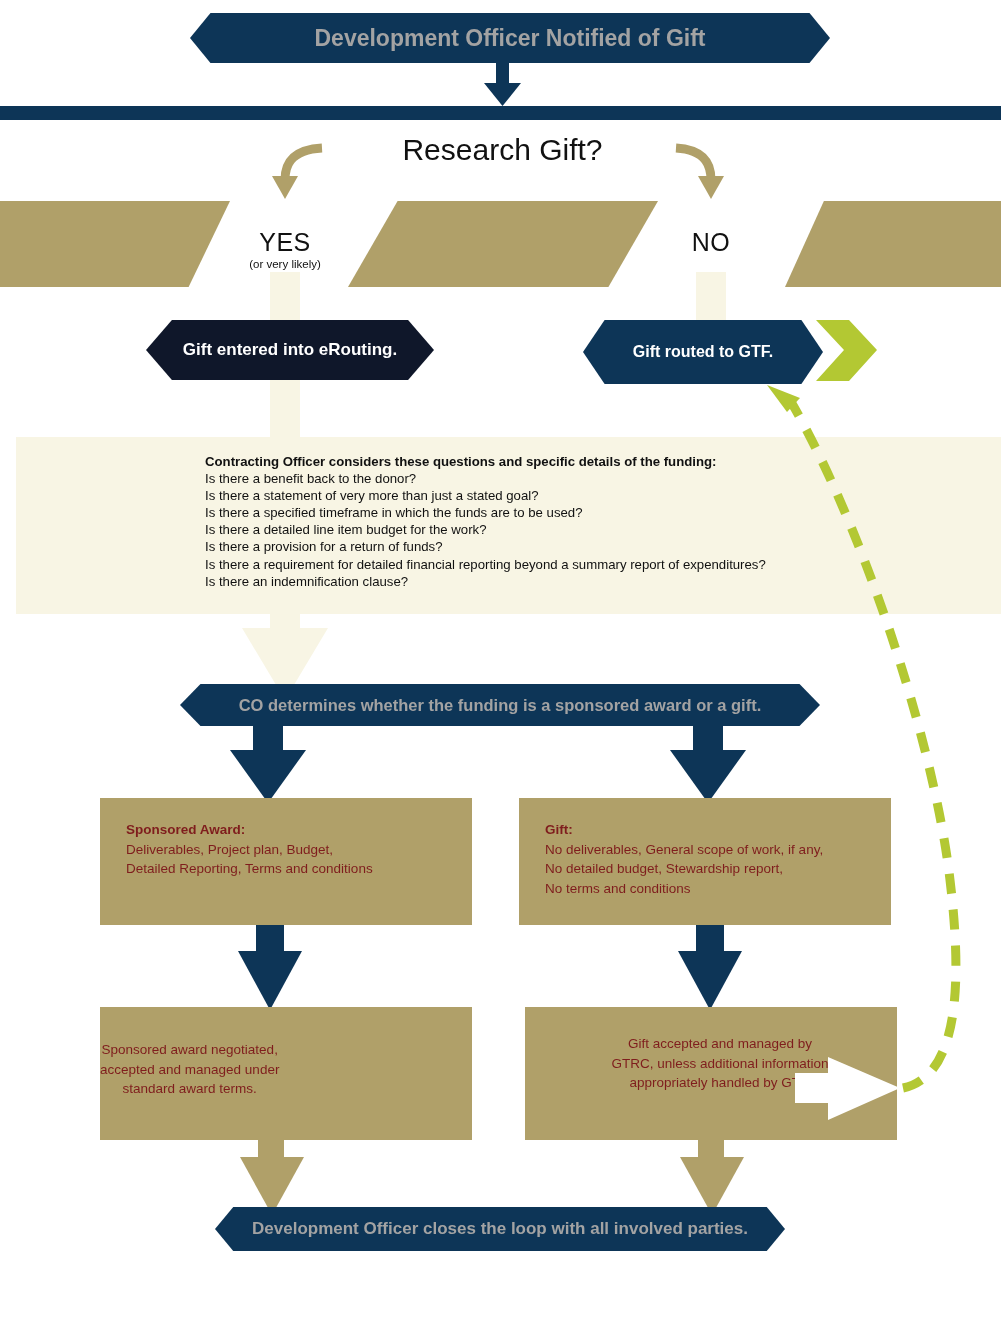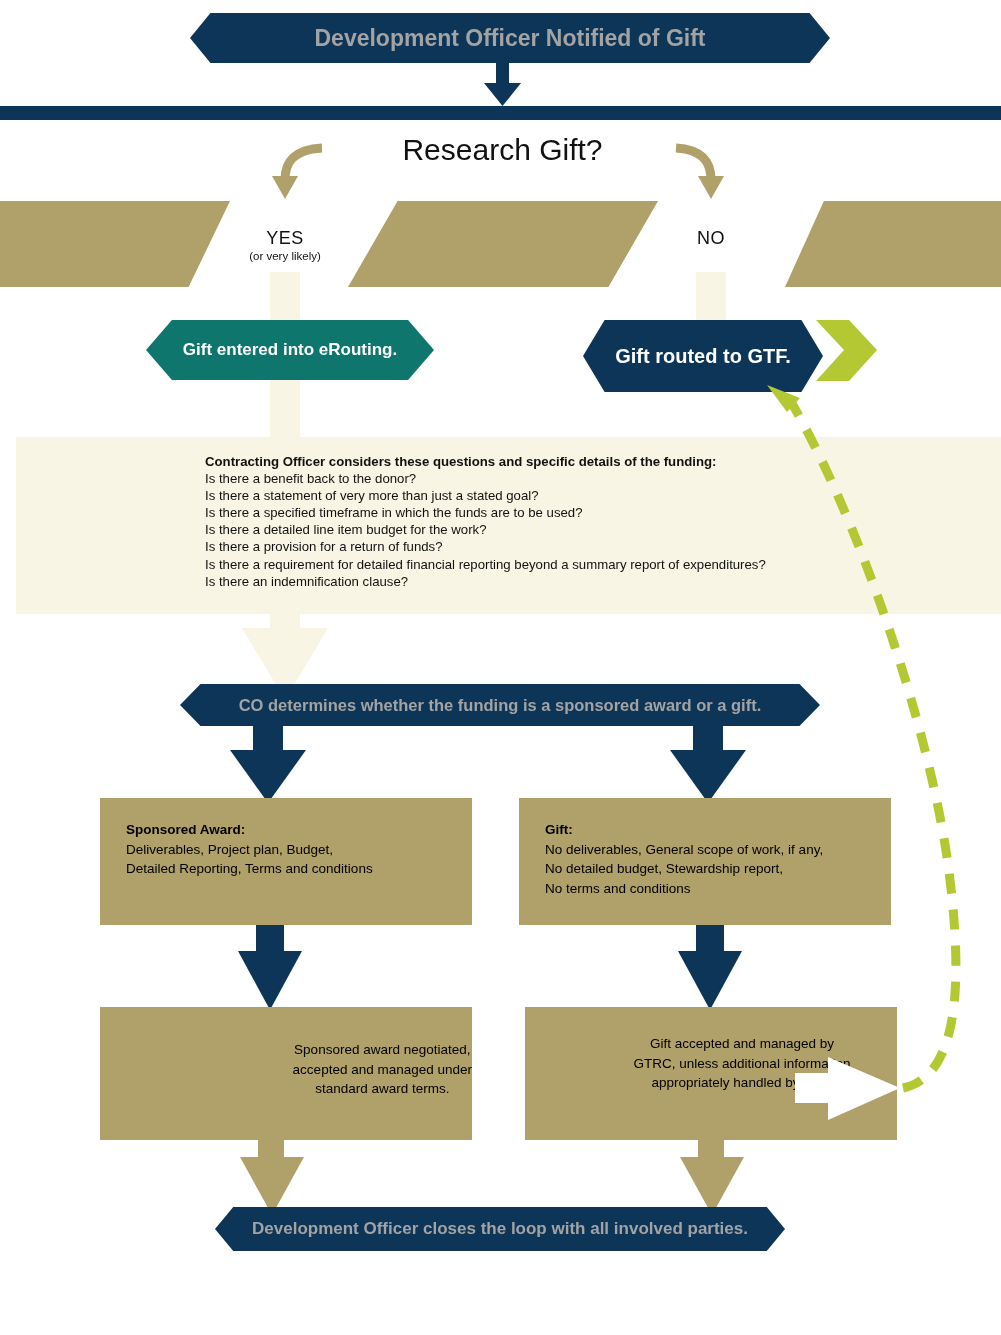--- a/index.html
+++ b/index.html
@@ -38,21 +38,21 @@
     position: absolute;
     display: flex;
     align-items: center;
     justify-content: center;
     color: #ffffff;
     font-weight: bold;
     text-align: center;
     clip-path: polygon(0% 50%, 9% 0%, 91% 0%, 100% 50%, 91% 100%, 9% 100%);
     box-sizing: border-box;
   }
-  .hexpill.black { background: #0f766e; }
+  .hexpill.black { background: #0f172a; }
   .hexpill.navy  { background: #0d3557; }
 
   
   .para {
     position: absolute;
     background: #b0a069;
   }
   .para.right-slant {
     clip-path: polygon(0% 0%, 100% 0%, 82% 100%, 0% 100%);
   }
@@ -60,27 +60,27 @@
     clip-path: polygon(18% 0%, 100% 0%, 100% 100%, 0% 100%);
   }
   .para.both {
     clip-path: polygon(16% 0%, 100% 0%, 84% 100%, 0% 100%);
   }
 
   
   .cbox {
     position: absolute;
     background: #b0a069;
-    color: #000000;
+    color: #7f1d1d;
     box-sizing: border-box;
     font-size: 13.5px;
     line-height: 1.45;
   }
   .cbox.pad { padding: 22px 26px; }
-  .cbox.center-txt { text-align: center; display: flex; align-items: flex-start; justify-content: flex-end; }
+  .cbox.center-txt { text-align: center; display: flex; align-items: flex-start; justify-content: flex-start; }
   .cbox .bold { font-weight: bold; }
 
   
   .cream-panel {
     position: absolute;
     background: #f8f5e4;
     color: #111111;
     box-sizing: border-box;
   }
   .q-list { position: absolute; font-size: 13.2px; line-height: 17.1px; color: #111; }
@@ -88,21 +88,21 @@
 
   
   .stem { position: absolute; }
 
   
   .yesno {
     position: absolute;
     text-align: center;
     color: #111111;
   }
-  .yesno .big { font-size: 18px; letter-spacing: .5px; display:block; }
+  .yesno .big { font-size: 25px; letter-spacing: .5px; display:block; }
   .yesno .small { font-size: 11.5px; display:block; margin-top: 1px; }
 
   .qtitle {
     position: absolute;
     font-size: 30px;
     color: #111111;
     text-align: center;
   }
 
   svg.layer { position: absolute; left: 0; top: 0; width: 1001px; height: 1335px; pointer-events: none; }
@@ -158,21 +158,21 @@
   <div class="hexpill black" style="left:146px; top:320px; width:288px; height:60px; font-size:17px;">
     <span>Gift entered into eRouting.</span>
   </div>
 
   <div class="stem" style="left:270px; top:380px; width:30px; height:60px; background:#f8f5e4;"></div>
 
   <svg class="layer">
     <polygon points="816,320 849,320 877,350 849,381 816,381 844,350" fill="#b3c833"></polygon>
     <polygon points="822,381 848,381 836,398" fill="#b0a069" opacity="0"></polygon>
   </svg>
-  <div class="hexpill navy" style="left:583px; top:320px; width:240px; height:72px; font-size:20px;">
+  <div class="hexpill navy" style="left:583px; top:320px; width:240px; height:64px; font-size:16px;">
     <span>Gift routed to GTF.</span>
   </div>
 
   <div class="cream-panel" style="left:16px; top:437px; width:985px; height:177px;"></div>
 
   <div class="stem" style="left:270px; top:437px; width:30px; height:177px; background:#f8f5e4;"></div>
 
   <div class="q-list" style="left:205px; top:453px; width:690px;">
     <div class="q-head">Contracting Officer considers these questions and specific details of the funding:</div>
     <div>Is there a benefit back to the donor?</div>

